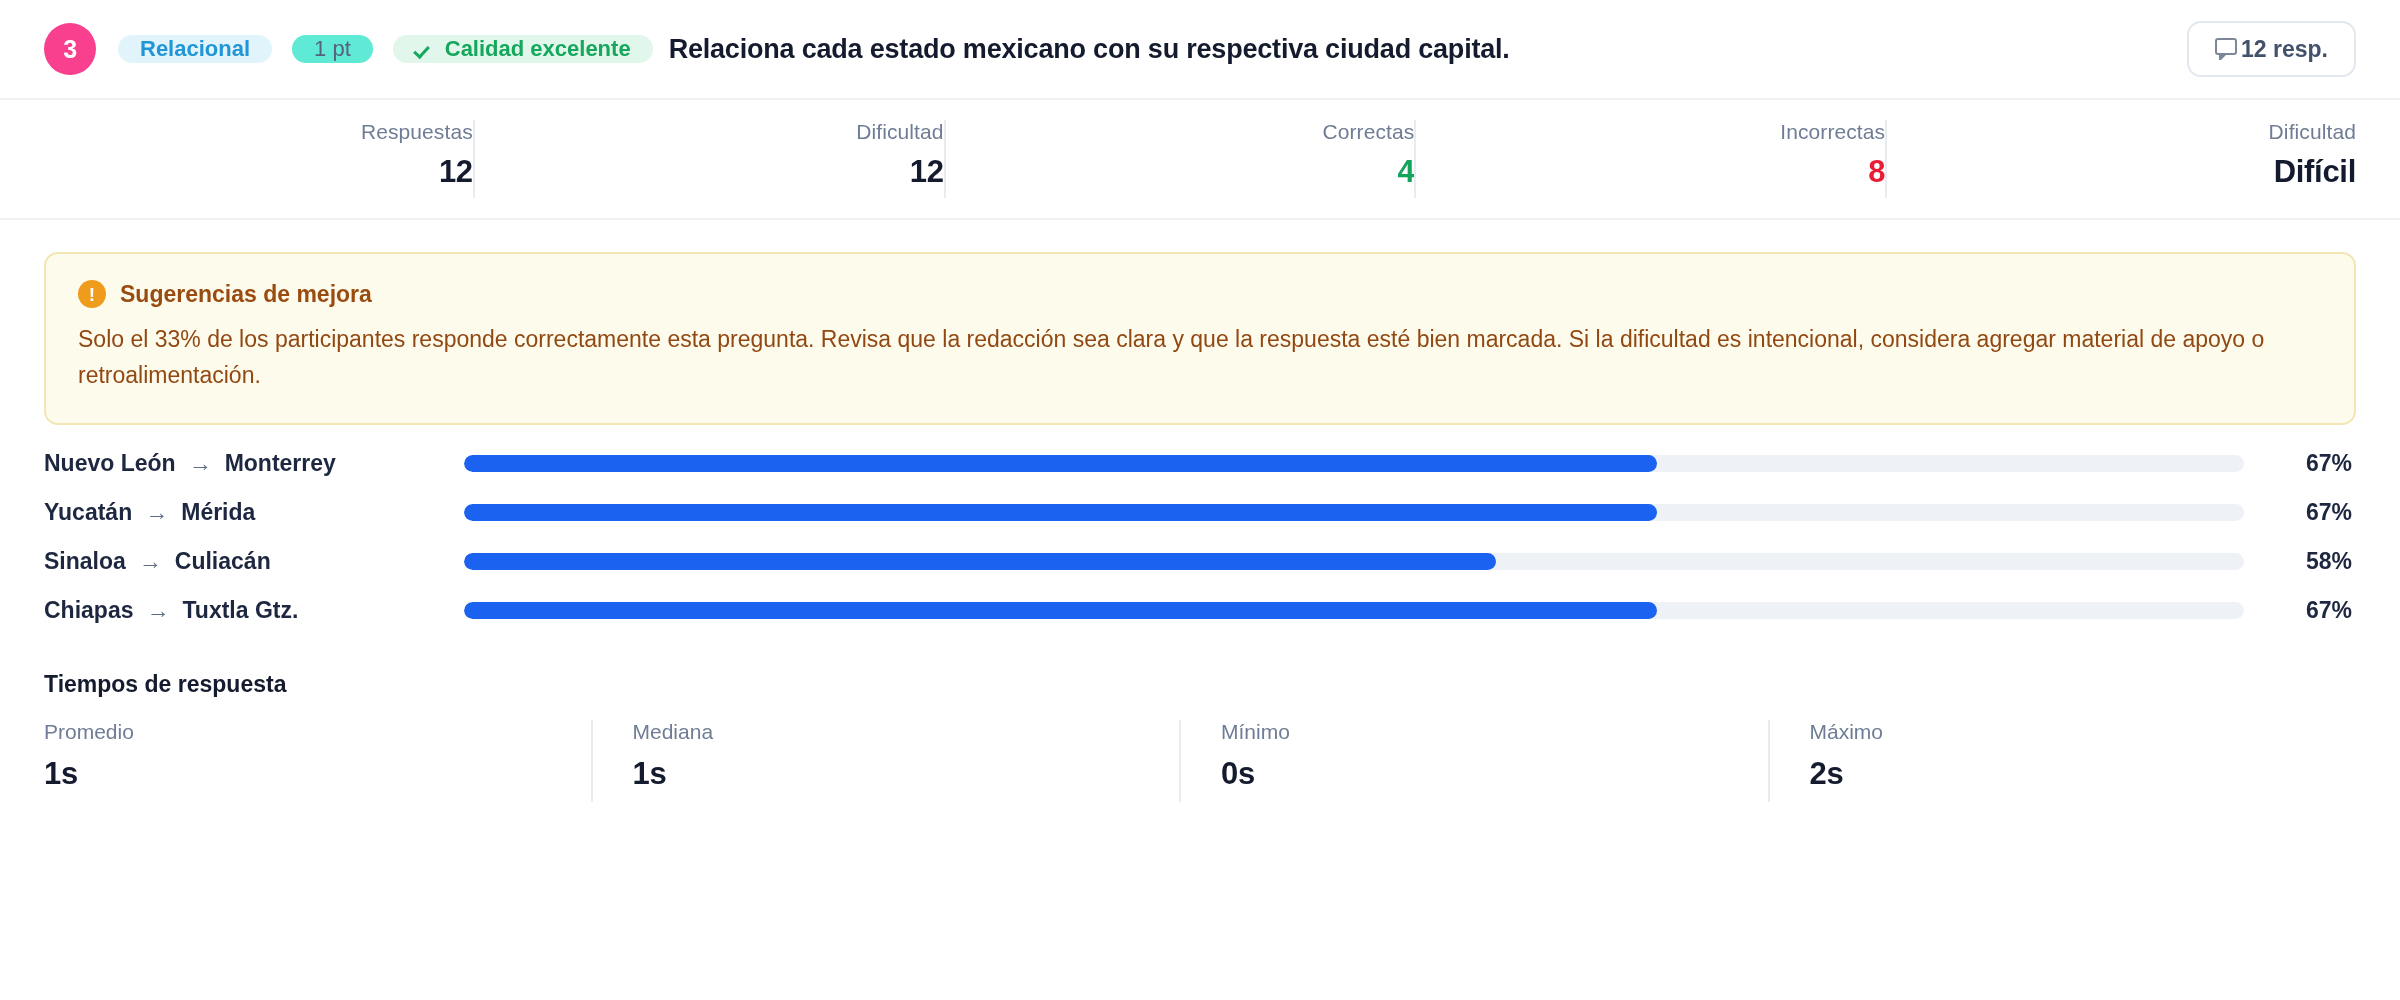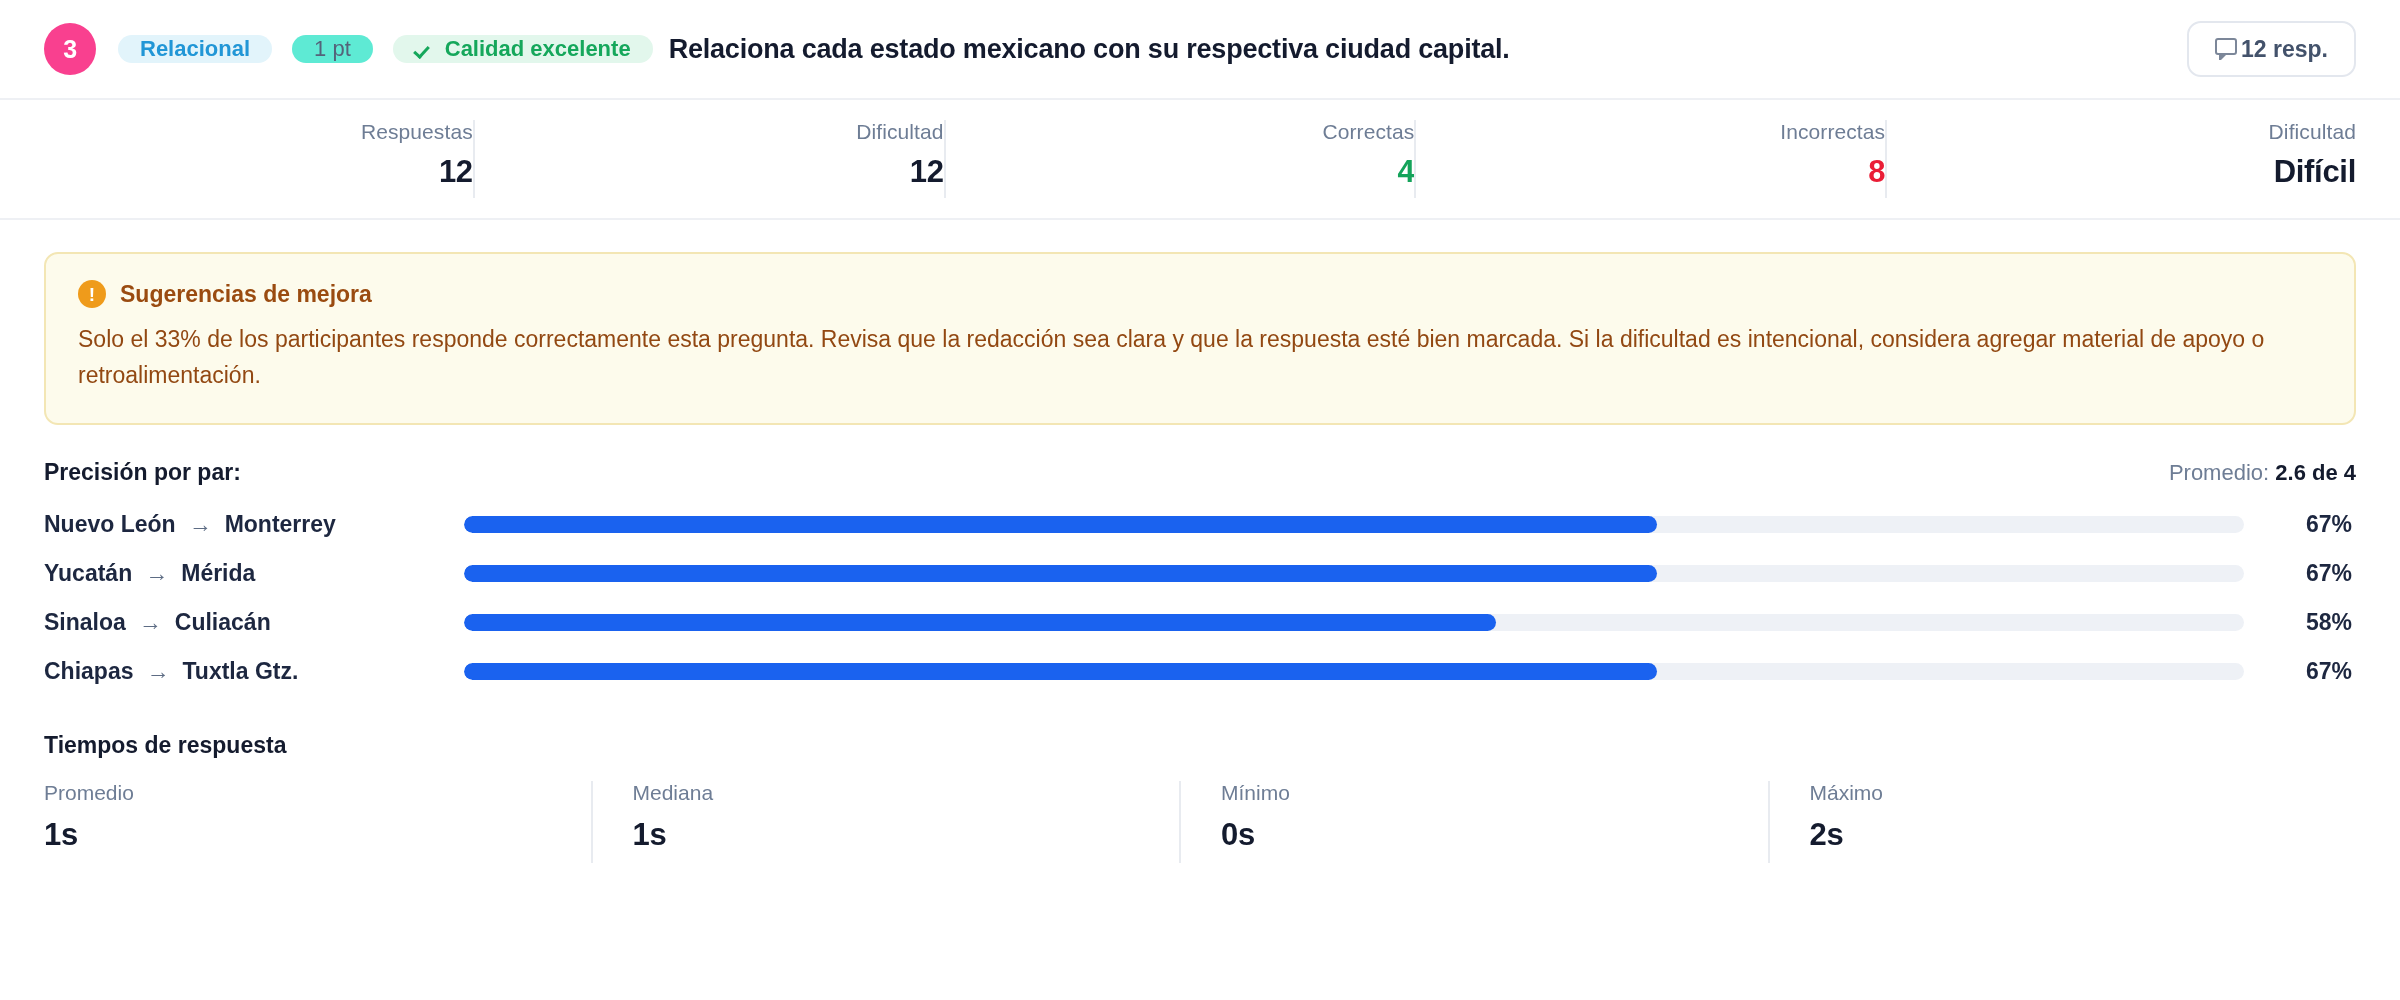--- a/index.html
+++ b/index.html
@@ -372,28 +372,20 @@
   <div class="suggest-wrap">
     <div class="suggest">
       <div class="suggest-head">
         <span class="warn-icon">!</span>
         <span class="suggest-title">Sugerencias de mejora</span>
       </div>
       <div class="suggest-body">Solo el 33% de los participantes responde correctamente esta pregunta. Revisa que la redacción sea clara y que la respuesta esté bien marcada. Si la dificultad es intencional, considera agregar material de apoyo o retroalimentación.</div>
     </div>
   </div>
 
-  <div class="prec-header">
-    <div class="prec-title">Precisión por par:</div>
-    <div class="prec-spacer"></div>
-    <div class="prec-avg">
-      <span>Promedio:</span>
-      <b>2.6 de 4</b>
-    </div>
-  </div>
 
   <div class="pairs">
     <div class="pair-row">
       <div class="pair-label">
         <span>Nuevo León</span>
         <span class="arrow-icon">→</span>
         <span>Monterrey</span>
       </div>
       <div class="bar-track">
         <div class="bar-fill" style="width: 67%;"></div>

